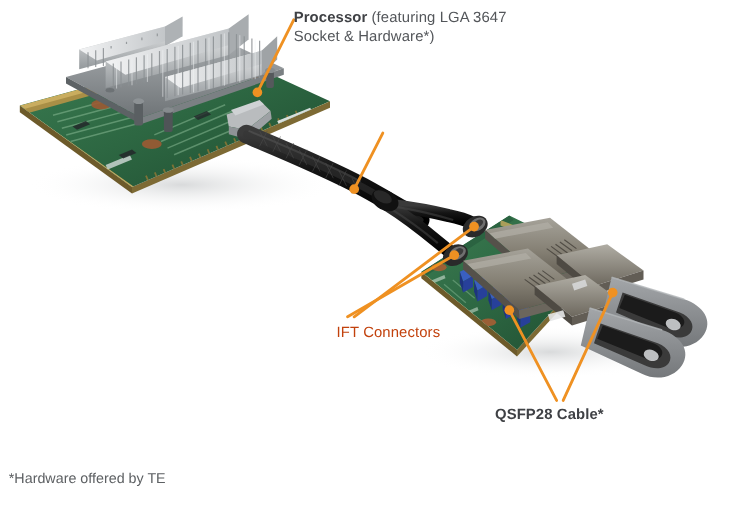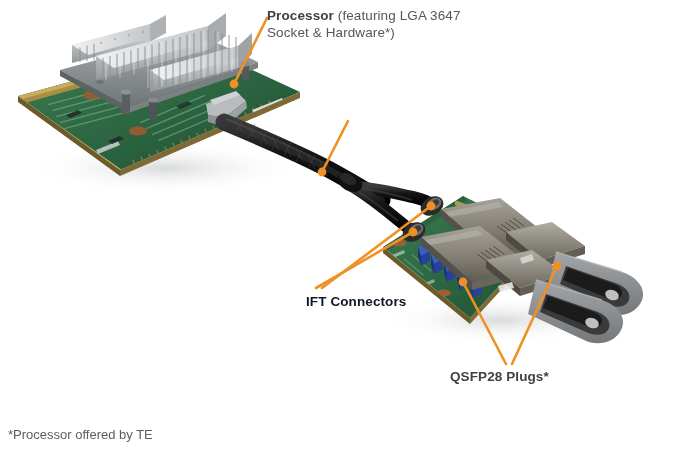--- a/index.html
+++ b/index.html
@@ -6,21 +6,21 @@
   body{width:684px;height:459px;position:relative;overflow:hidden;
        font-family:"Liberation Sans","DejaVu Sans",sans-serif;}
   .stage{position:absolute;inset:0;width:604px;height:459px;background:#ffffff;}
 
   
   .callout{position:absolute;color:#53565a;font-size:13.5px;line-height:17px;
            letter-spacing:.1px;white-space:pre-line;}
   .callout b{font-weight:bold;color:#3f4145;}
   #co-processor{left:267px;top:7px;}
   #co-cable{left:345px;top:99px;font-weight:bold;color:#3f4145;}
-  #co-ift{left:306px;top:293px;font-weight:bold;color:#0f172a;}
+  #co-ift{left:306px;top:293px;font-weight:normal;color:#c2410c;}
   #co-qsfp{left:450px;top:368px;font-weight:bold;color:#3f4145;}
   #footnote{position:absolute;left:8px;top:427px;color:#5d6063;font-size:13px;}
 
   
   svg.art{position:absolute;left:0;top:0;width:684px;height:459px;}
 </style>
 </head>
 <body>
 
 <div class="stage">
@@ -393,16 +393,16 @@
       <circle cx="463" cy="282" r="4.4"></circle>
     </g>
   </svg>
 
   <div class="callout" id="co-processor"><b>Processor</b><span> (featuring LGA 3647
 Socket &amp; Hardware*)</span></div>
 
 
   <div class="callout" id="co-ift">IFT Connectors</div>
 
-  <div class="callout" id="co-qsfp">QSFP28 Plugs*</div>
-
-  <div id="footnote">*Processor offered by TE</div>
+  <div class="callout" id="co-qsfp">QSFP28 Cable*</div>
+
+  <div id="footnote">*Hardware offered by TE</div>
 </div>
 
 </body></html>

